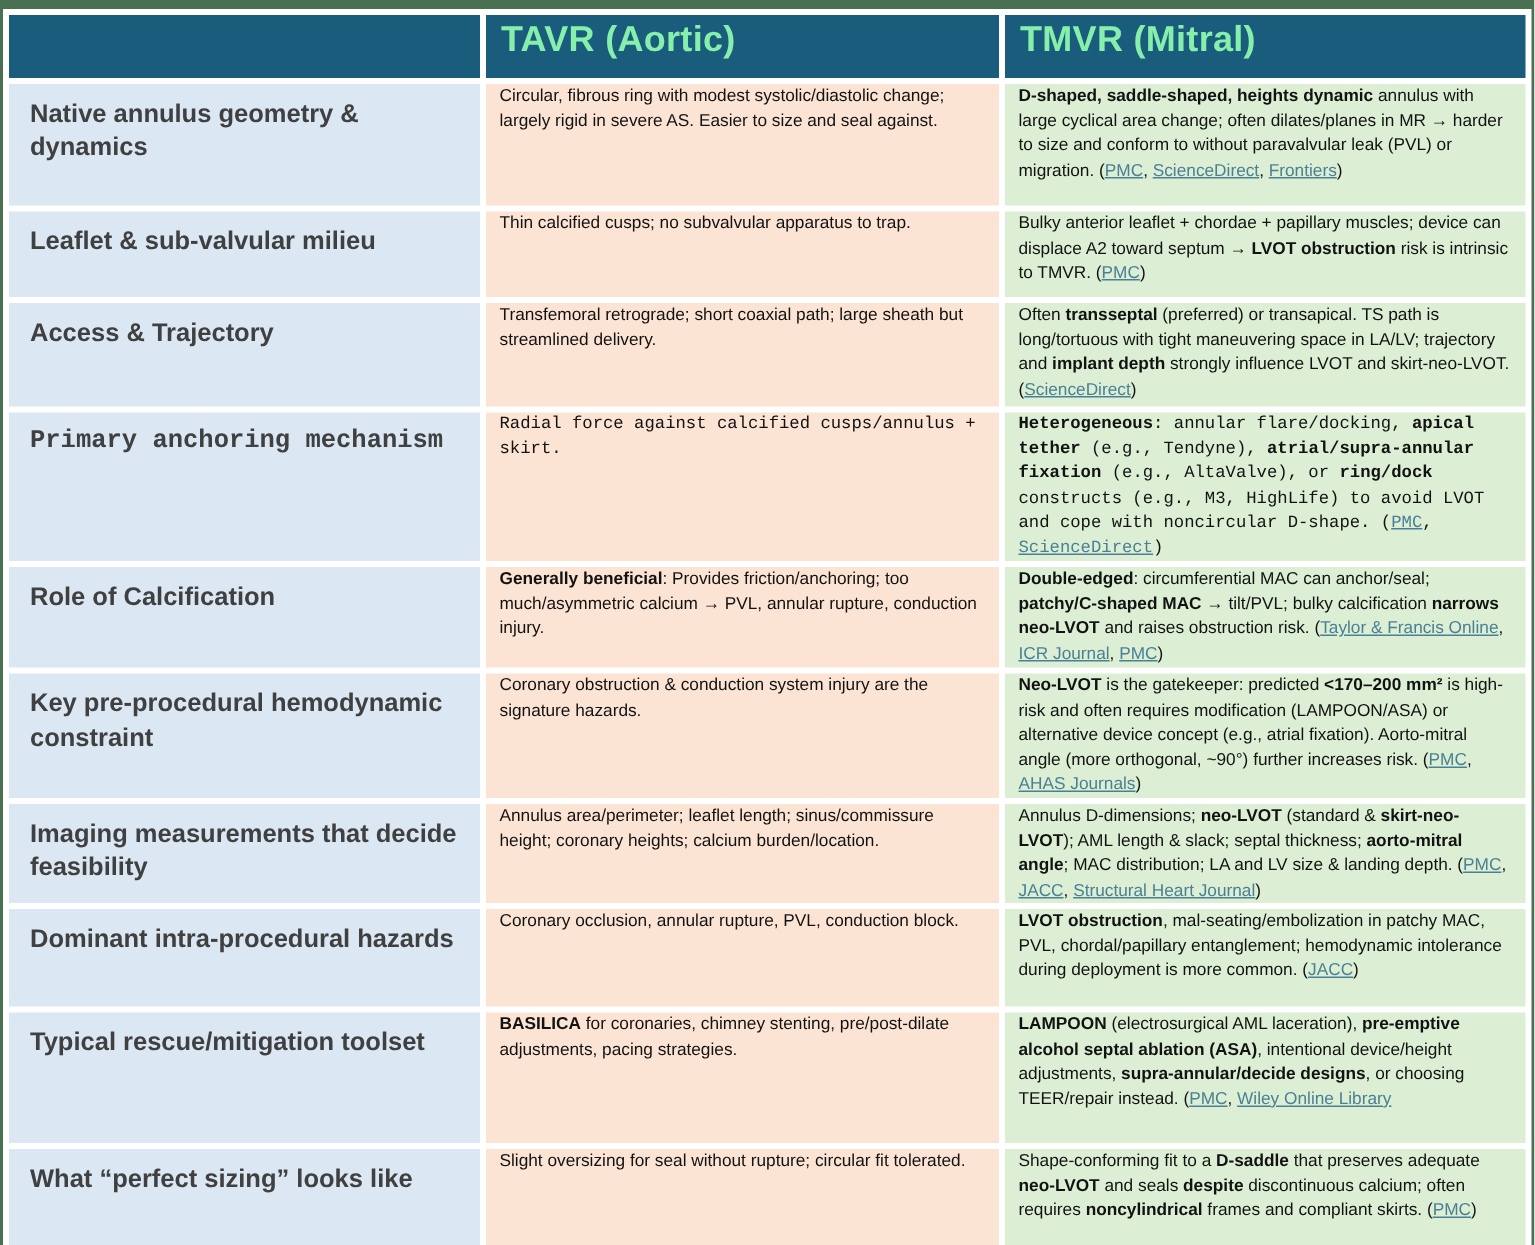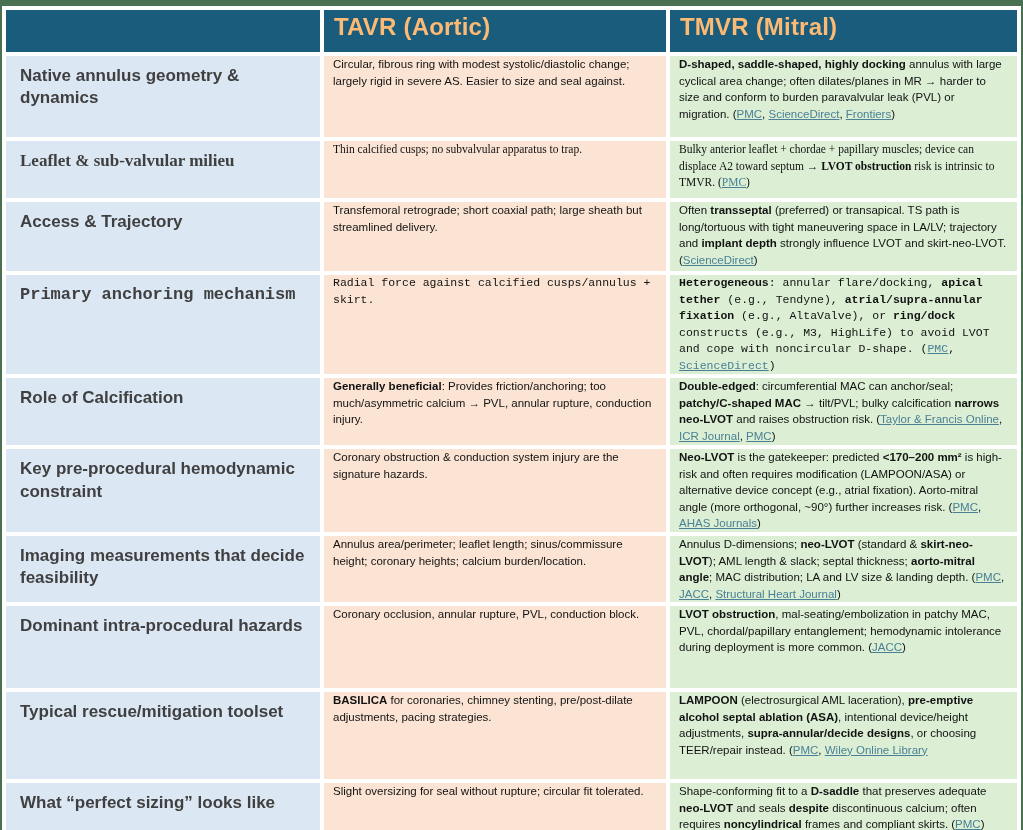--- a/index.html
+++ b/index.html
@@ -12,40 +12,40 @@
     box-sizing:border-box;width:1023px;min-height:830px;background:#ffffff;
     border-style:solid;border-color:var(--frame);
     border-width:6px 2px 8px 2px;position:relative;
   }
   table.cmp{
     width:100%;table-layout:fixed;border-collapse:separate;border-spacing:4px;
   }
   col.c1{width:314px;} col.c2{width:342px;} col.c3{width:auto;}
   th,td{vertical-align:top;text-align:left;box-sizing:border-box;}
   thead th{
-    background:var(--header-bg);color:#fdba74;font-size:24px;font-weight:bold;
+    background:var(--header-bg);color:#86efac;font-size:24px;font-weight:bold;
     padding:3px 10px 11px 10px;height:38px;letter-spacing:.2px;
   }
   tbody th{
     background:var(--label-bg);color:#404040;font-size:17px;font-weight:bold;
     padding:9px 14px;line-height:1.32;
   }
   td{font-size:11.5px;line-height:1.44;padding:0 9px;color:var(--text);}
   td.tavr{background:var(--tavr-bg);}
   td.tmvr{background:var(--tmvr-bg);}
   td b{font-weight:bold;}
   .link{color:var(--link);text-decoration:underline;cursor:pointer;}
   tbody tr:nth-child(1){height:81px;}
-  tbody tr:nth-child(2){height:57px;font-family:Liberation Serif, serif;}
+  tbody tr:nth-child(2){height:57px;}
   tbody tr:nth-child(3){height:69px;}
   tbody tr:nth-child(4){height:65px;font-family:Liberation Mono, monospace;}
   tbody tr:nth-child(5){height:67px;margin-top:14px;}
   tbody tr:nth-child(6){height:75px;}
   tbody tr:nth-child(7){height:66px;}
-  tbody tr:nth-child(8){height:82px;}
+  tbody tr:nth-child(8){height:65px;}
   tbody tr:nth-child(9){height:87px;}
   tbody tr:nth-child(10){height:92px;}
 </style>
 </head>
 <body>
 
 <div class="frame">
   <table class="cmp">
     <colgroup>
         <col class="c1">
@@ -56,21 +56,21 @@
       <tr>
         <th></th>
         <th>TAVR (Aortic)</th>
         <th>TMVR (Mitral)</th>
       </tr>
     </thead>
     <tbody id="tbody">
         <tr>
           <th>Native annulus geometry &amp; dynamics</th>
           <td class="tavr"><span>Circular, fibrous ring with modest systolic/diastolic change; largely rigid in severe AS. Easier to size and seal against.</span></td>
-          <td class="tmvr"><b>D-shaped, saddle-shaped, highly docking</b><span> annulus with large cyclical area change; often dilates/planes in MR → harder to size and conform to burden paravalvular leak (PVL) or migration. (</span><span class="link">PMC</span><span>, </span><span class="link">ScienceDirect</span><span>, </span><span class="link">Frontiers</span><span>)</span></td>
+          <td class="tmvr"><b>D-shaped, saddle-shaped, heights dynamic</b><span> annulus with large cyclical area change; often dilates/planes in MR → harder to size and conform to without paravalvular leak (PVL) or migration. (</span><span class="link">PMC</span><span>, </span><span class="link">ScienceDirect</span><span>, </span><span class="link">Frontiers</span><span>)</span></td>
         </tr>
         <tr>
           <th>Leaflet &amp; sub-valvular milieu</th>
           <td class="tavr"><span>Thin calcified cusps; no subvalvular apparatus to trap.</span></td>
           <td class="tmvr"><span>Bulky anterior leaflet + chordae + papillary muscles; device can displace A2 toward septum → </span><b>LVOT obstruction</b><span> risk is intrinsic to TMVR. (</span><span class="link">PMC</span><span>)</span></td>
         </tr>
         <tr>
           <th>Access &amp; Trajectory</th>
           <td class="tavr"><span>Transfemoral retrograde; short coaxial path; large sheath but streamlined delivery.</span></td>
           <td class="tmvr"><span>Often </span><b>transseptal</b><span> (preferred) or transapical. TS path is long/tortuous with tight maneuvering space in LA/LV; trajectory and </span><b>implant depth</b><span> strongly influence LVOT and skirt-neo-LVOT. (</span><span class="link">ScienceDirect</span><span>)</span></td>

